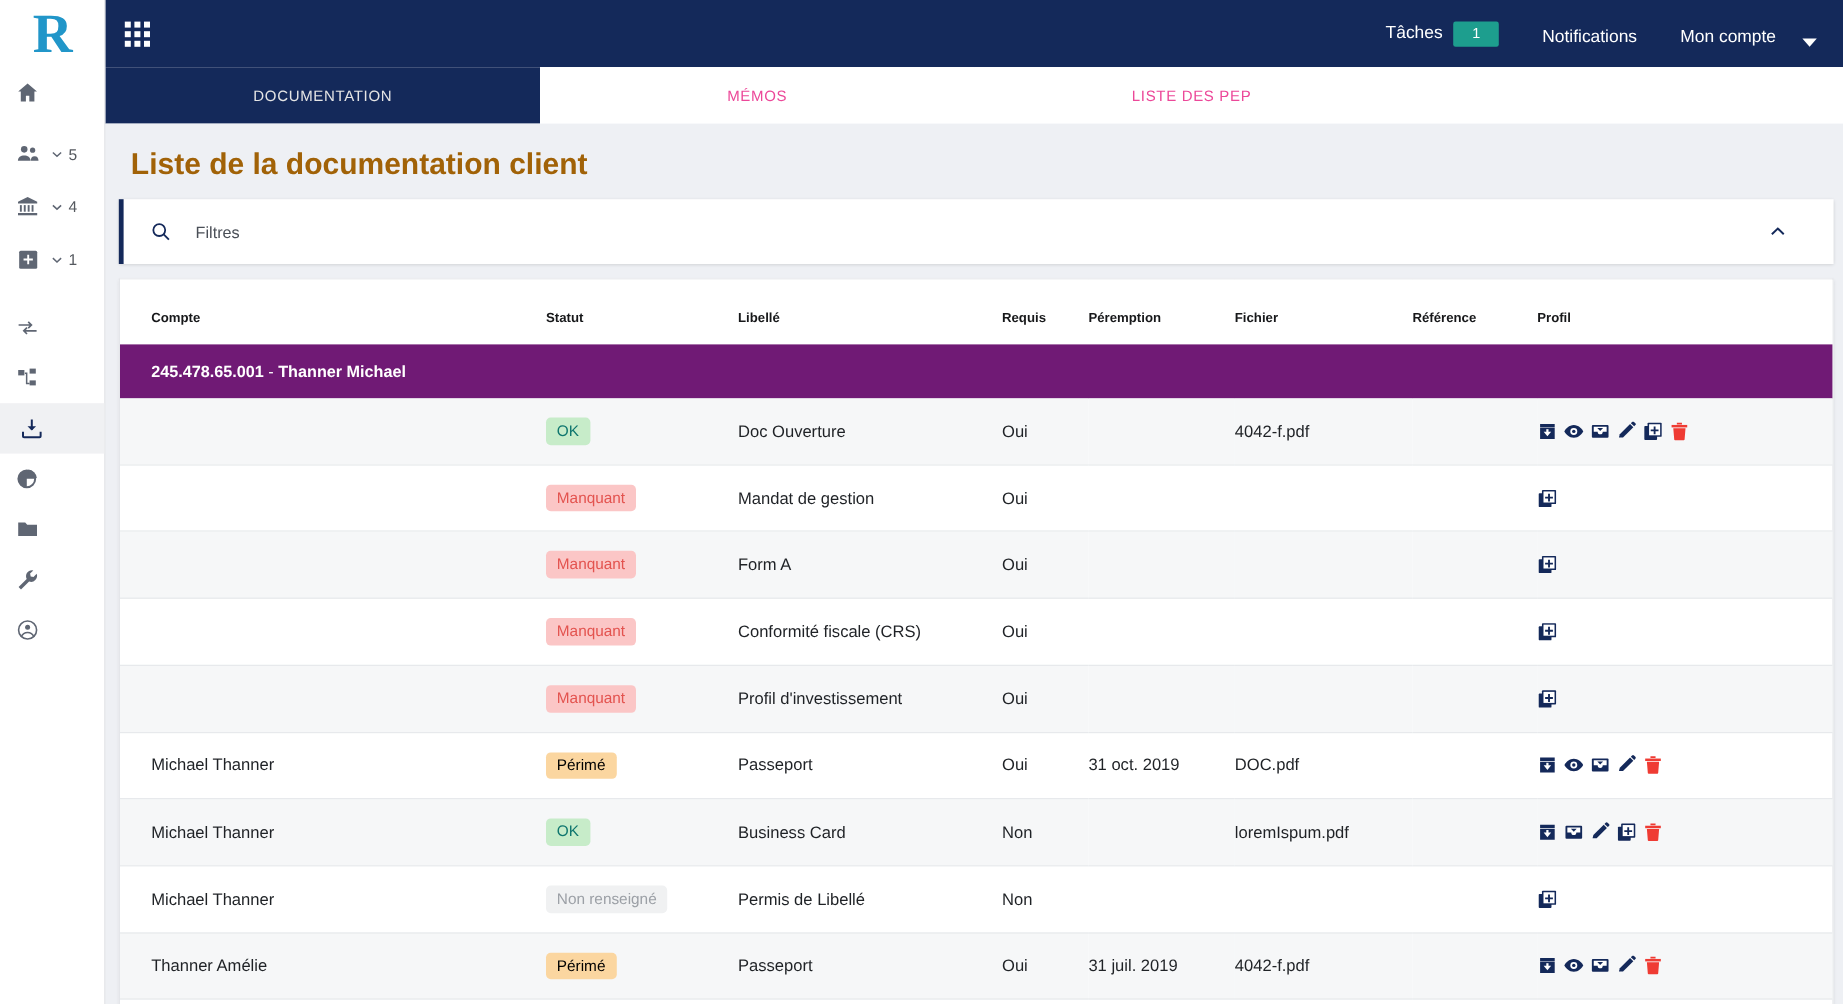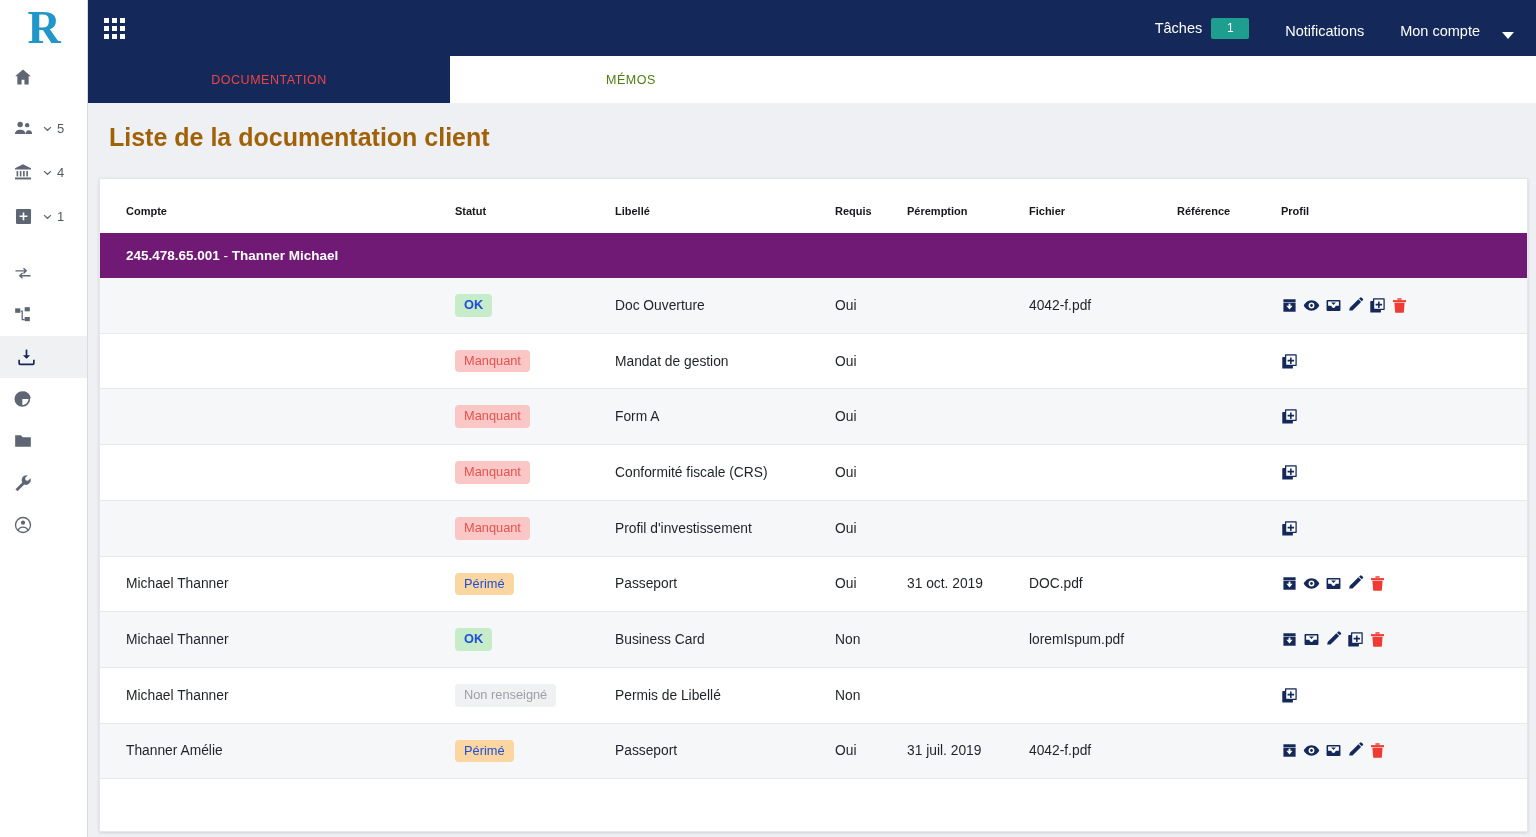--- a/index.html
+++ b/index.html
@@ -63,24 +63,24 @@
     min-width: 38px; height: 21px; line-height: 21px; text-align: center;
     border-radius: 2px; padding: 0 6px; display: inline-block;
   }
   .caret-down { width: 0; height: 0; border-left: 6px solid transparent;
     border-right: 6px solid transparent; border-top: 7px solid #ffffff; margin-left: 4px; cursor: pointer; }
 
   
   .tabs { height: 47px; display: flex; background: #ffffff; flex: 0 0 47px; }
   .tab {
     flex: 0 0 362px; display: flex; align-items: center; justify-content: center;
-    font-size: 12.5px; letter-spacing: 0.55px; color: #4d7c0f;
+    font-size: 12.5px; letter-spacing: 0.55px; color: #ec4899;
     background: #ffffff; cursor: pointer; height: 47px;
   }
-  .tab.active { background: #14295a; color: #ef4444; }
+  .tab.active { background: #14295a; color: #e5e5e5; }
   .tabs-rest { flex: 1 1 auto; background: #ffffff; }
 
   
   .page {
     flex: 1 1 auto; background: #eef0f4; padding: 0 0 0 0; overflow: hidden; position: relative;
   }
   .page-title {
     font-size: 25px; color: #a16207; font-weight: 700;
     padding: 20px 0 14px 10px; margin-left: 0;
   }
@@ -127,23 +127,23 @@
     font-size: 13.8px; color: #1f2226; padding: 16px 0;
     border-bottom: 1px solid #e7e9ec; height: 53px; vertical-align: middle;
   }
   tr.data-row.shade td { background: #f6f7f8; }
   tr.data-row td.compte-cell { padding-left: 26px; }
 
   .badge {
     display: inline-block; font-size: 12.8px; padding: 4px 9px;
     border-radius: 4px; line-height: 1.15;
   }
-  .badge.ok        { background: #c7ecc9; color: #1d4ed8; font-weight: bold; }
+  .badge.ok        { background: #c7ecc9; color: #0f766e; }
   .badge.manquant  { background: #fbc6c6; color: #e3534f; }
-  .badge.perime    { background: #fbd6a0; color: #1d4ed8; }
+  .badge.perime    { background: #fbd6a0; color: #000000; }
   .badge.none      { background: #f0f1f2; color: #9ca0a6; }
 
   .actions { display: flex; align-items: center; gap: 5px; }
   .act { cursor: pointer; display: flex; align-items: center; }
   .act svg { display: block; }
 </style>
 </head>
 <body>
 
 <div class="app">
@@ -312,27 +312,44 @@
       </nav>
     </header>
 
     <nav class="tabs">
       <div class="tab active">
         <span>DOCUMENTATION</span>
       </div>
       <div class="tab">
         <span>MÉMOS</span>
       </div>
+      <div class="tab">
+        <span>LISTE DES PEP</span>
+      </div>
       <div class="tabs-rest"></div>
     </nav>
 
     <section class="page">
       <div class="page-inner">
         <h1 class="page-title">Liste de la documentation client</h1>
 
+        <div class="filter-bar">
+          <span class="filter-search-icon">
+            <svg width="18" height="18" viewBox="0 0 24 24" fill="none" stroke="currentColor" stroke-width="2">
+              <circle cx="10.3" cy="10.3" r="6.6"></circle>
+                <path d="M15.2 15.2 21 21"></path>
+            </svg>
+          </span>
+          <span class="filter-placeholder">Filtres</span>
+          <span class="filter-collapse">
+            <svg width="17" height="17" viewBox="0 0 24 24" fill="none" stroke="currentColor" stroke-width="2.3">
+              <path d="M5 15.2 12 8.4l7 6.8"></path>
+            </svg>
+          </span>
+        </div>
 
         <div class="table-card">
           <table class="doc">
             <colgroup>
               <col style="width:355px">
                 <col style="width:160px">
                 <col style="width:220px">
               <col style="width:72px">
                 <col style="width:122px">
                 <col style="width:148px">

